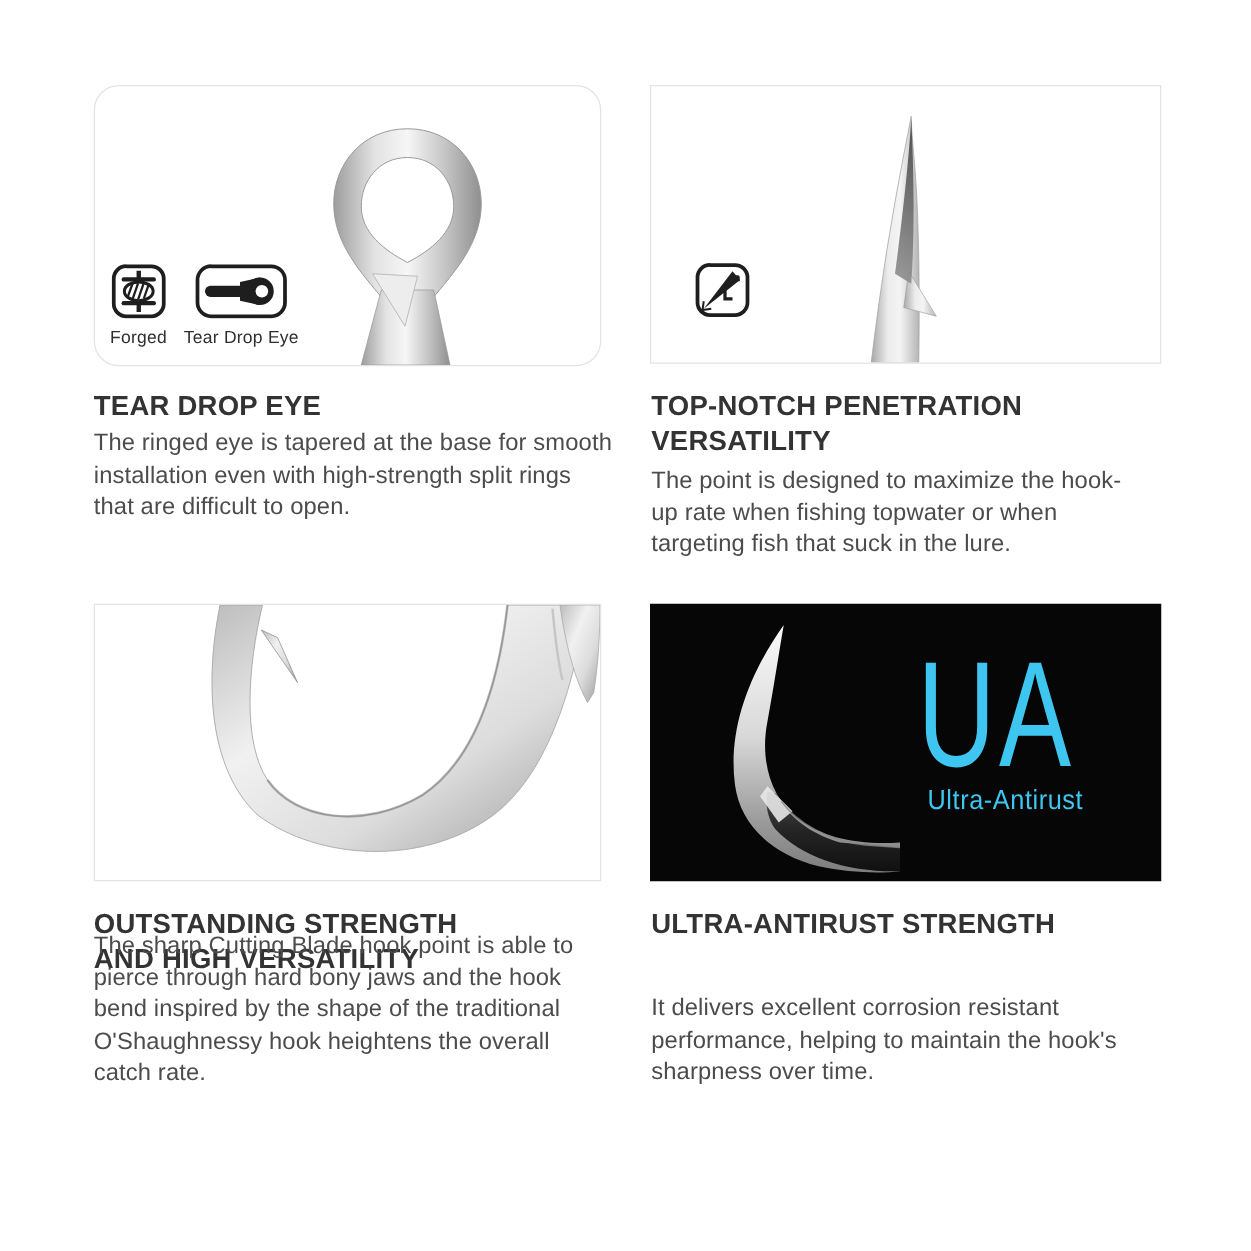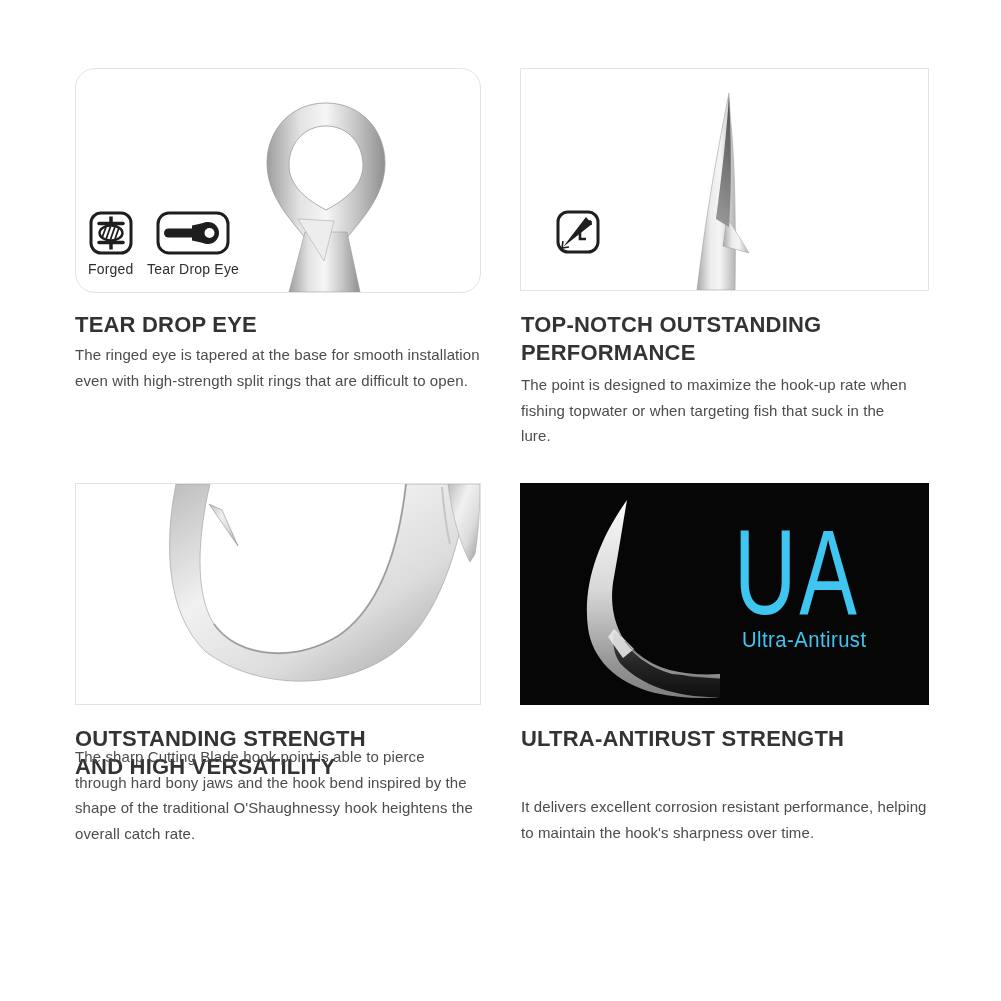--- a/index.html
+++ b/index.html
@@ -16,21 +16,21 @@
   .panel-bl{left:75px;top:483px;width:406px;height:222px;}
   .panel-br{left:520px;top:483px;width:409px;height:222px;background:#060606;border:none;}
   .hook-art{position:absolute;left:0;top:0;}
   .badge{position:absolute;display:flex;flex-direction:column;align-items:center;gap:7px;}
   .badge-label{font-size:14px;color:#2e2e2e;letter-spacing:0.2px;white-space:nowrap;line-height:15px;}
   .heading{
     position:absolute;font-weight:bold;font-size:22px;line-height:28px;
     color:#333333;letter-spacing:0.2px;
   }
   .bodytext{
-    position:absolute;font-size:15px;line-height:25.5px;color:#4c4c4c;letter-spacing:0.1px;
+    position:absolute;font-size:19px;line-height:25.5px;color:#4c4c4c;letter-spacing:0.1px;
   }
   .ua-title{
     position:absolute;left:214px;top:30px;font-size:120px;line-height:118px;
     color:#3ec5f0;letter-spacing:4px;font-weight:400;
     transform:scaleX(0.72);transform-origin:0 0;white-space:nowrap;
   }
   .ua-subtitle{
     position:absolute;left:222px;top:145px;font-size:22px;line-height:24px;
     color:#3ec5f0;letter-spacing:0.5px;transform:scaleX(0.92);transform-origin:0 0;
     white-space:nowrap;
@@ -159,21 +159,21 @@
       <polygon points="94,146 114,166 103,175 88,154" fill="#e8e8e8" opacity="0.9"></polygon>
       <path fill="none" stroke="#8a8a8a" stroke-width="1.3" opacity="0.8" d="M105,158 C118,176 142,189 172,193 L200,195"></path>
     </svg>
     <div class="ua-title">UA</div>
     <div class="ua-subtitle">Ultra-Antirust</div>
   </div>
 
   <div class="heading" style="left:75px;top:311px;width:415px;">TEAR DROP EYE</div>
   <div class="bodytext" style="left:75px;top:342px;width:418px;">The ringed eye is tapered at the base for smooth installation even with high-strength split rings that are difficult to open.</div>
 
-  <div class="heading" style="left:521px;top:311px;width:412px;">TOP-NOTCH OUTSTANDING PERFORMANCE</div>
+  <div class="heading" style="left:521px;top:311px;width:412px;">TOP-NOTCH PENETRATION VERSATILITY</div>
   <div class="bodytext" style="left:521px;top:372px;width:392px;">The point is designed to maximize the hook-up rate when fishing topwater or when targeting fish that suck in the lure.</div>
 
   <div class="heading" style="left:75px;top:725px;width:320px;">OUTSTANDING STRENGTH AND HIGH VERSATILITY</div>
   <div class="bodytext" style="left:75px;top:744px;width:400px;">The sharp Cutting Blade hook point is able to pierce through hard bony jaws and the hook bend inspired by the shape of the traditional O'Shaughnessy hook heightens the overall catch rate.</div>
 
   <div class="heading" style="left:521px;top:725px;width:412px;">ULTRA-ANTIRUST STRENGTH</div>
   <div class="bodytext" style="left:521px;top:758px;width:414px;margin-top:36px;">It delivers excellent corrosion resistant performance, helping to maintain the hook's sharpness over time.</div>
 
 </div>
 

